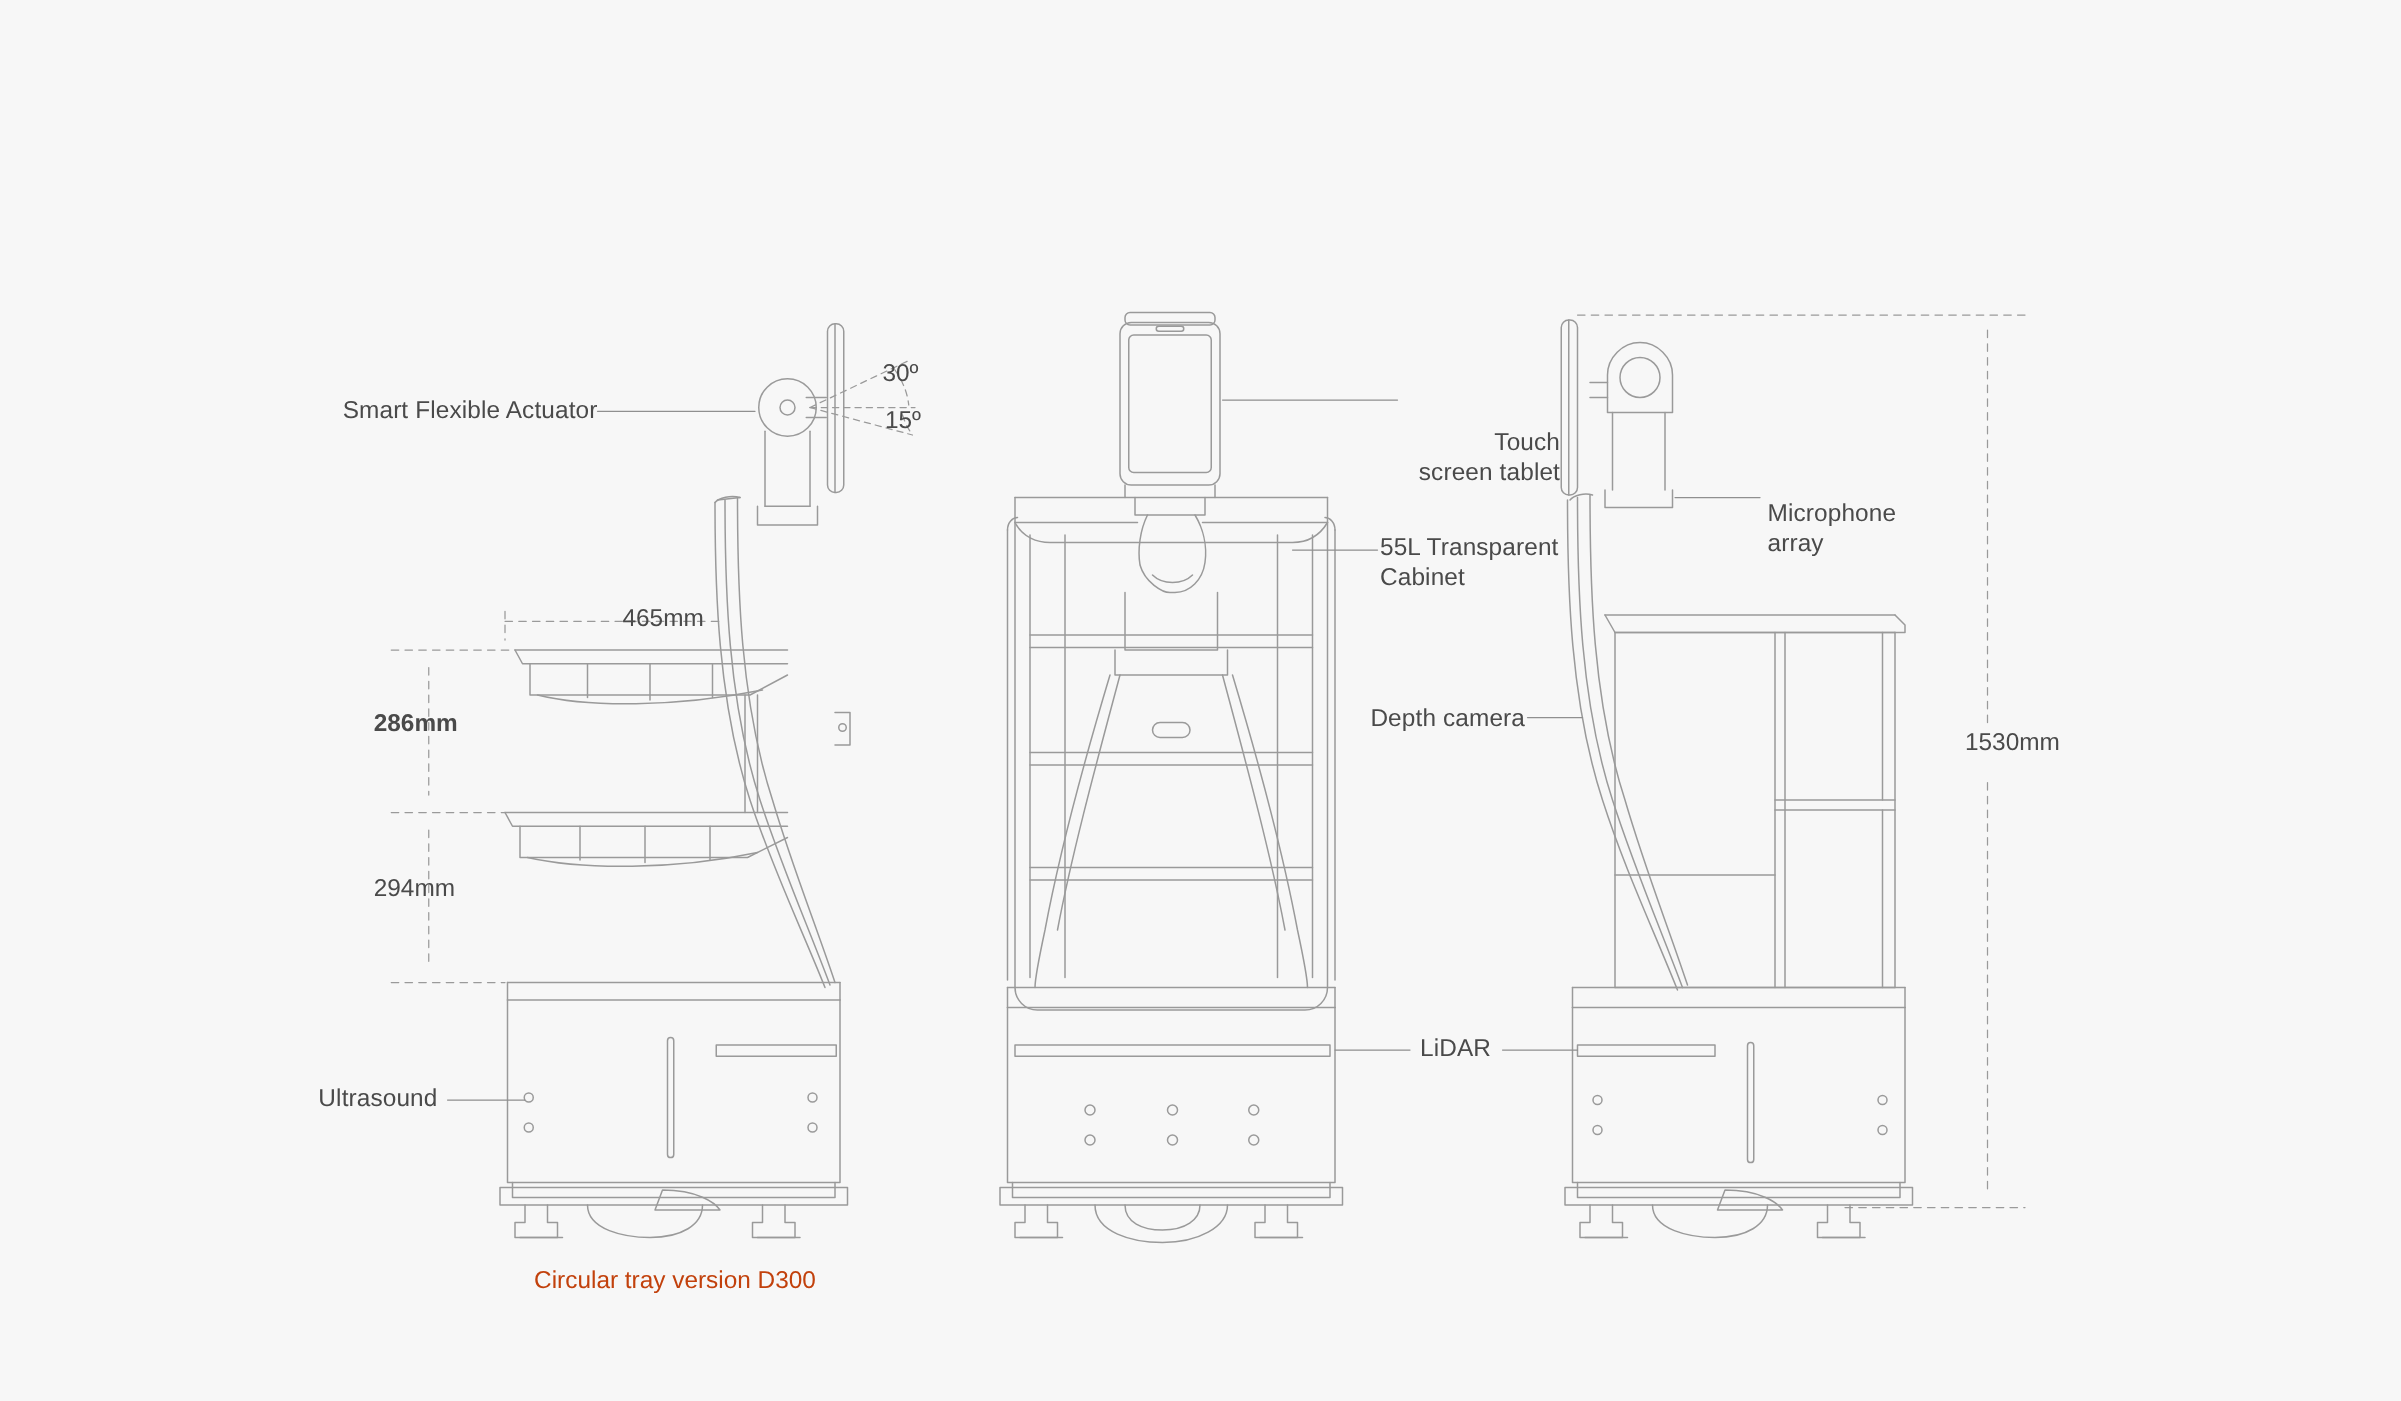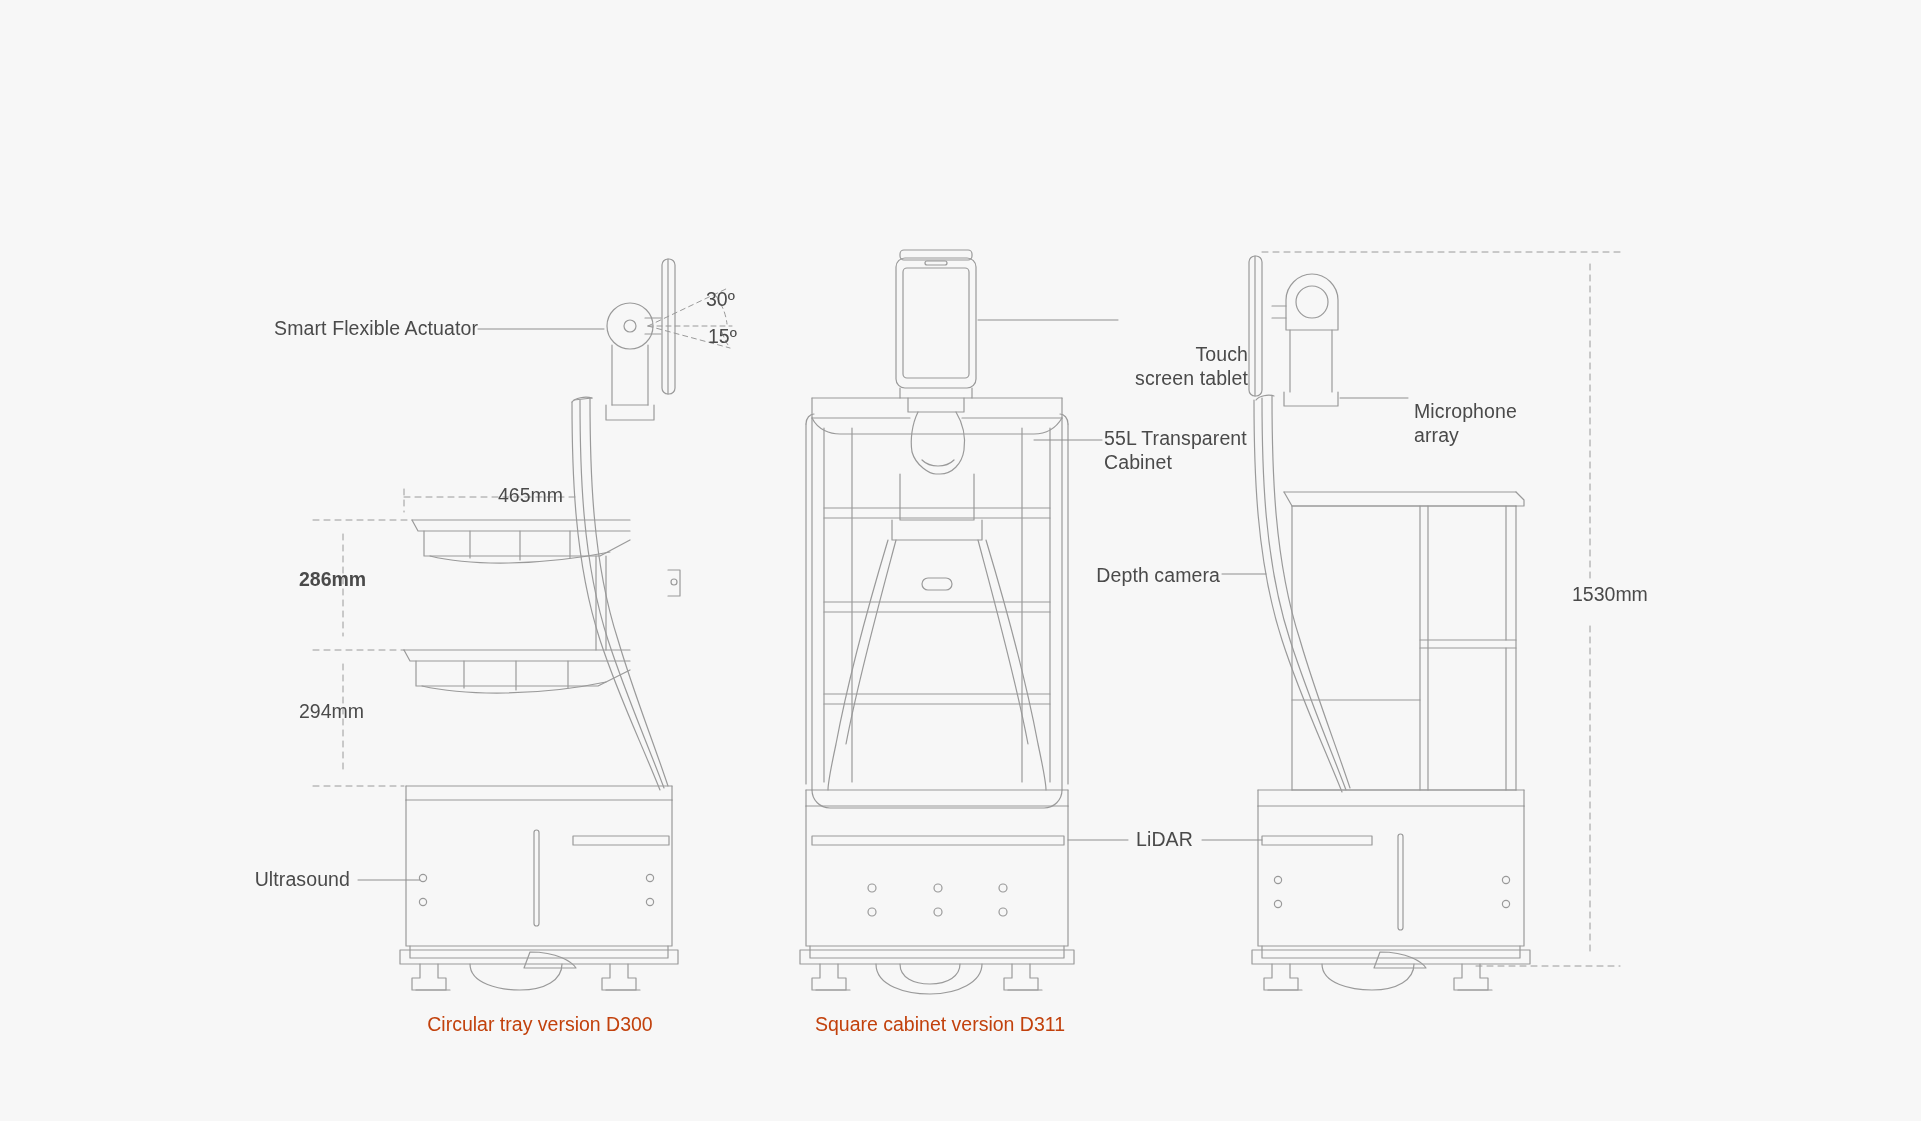--- a/index.html
+++ b/index.html
@@ -372,16 +372,15 @@
   <div class="dim" style="left:299px; top:700px;">294mm</div>
 
   <div class="dim" style="left:1572px; top:583px;">1530mm</div>
 
   <div class="ang" style="left:706px; top:288px;">30º</div>
 
   <div class="ang" style="left:708px; top:325px;">15º</div>
 
   <div class="caption" style="left:300px; top:1013px; width:480px;">Circular tray version D300</div>
 
-  <div class="caption" style="left:700px; top:1013px; width:480px;">Square cabinet version D311</div>
 
 
 </div>
 
 </body></html>

